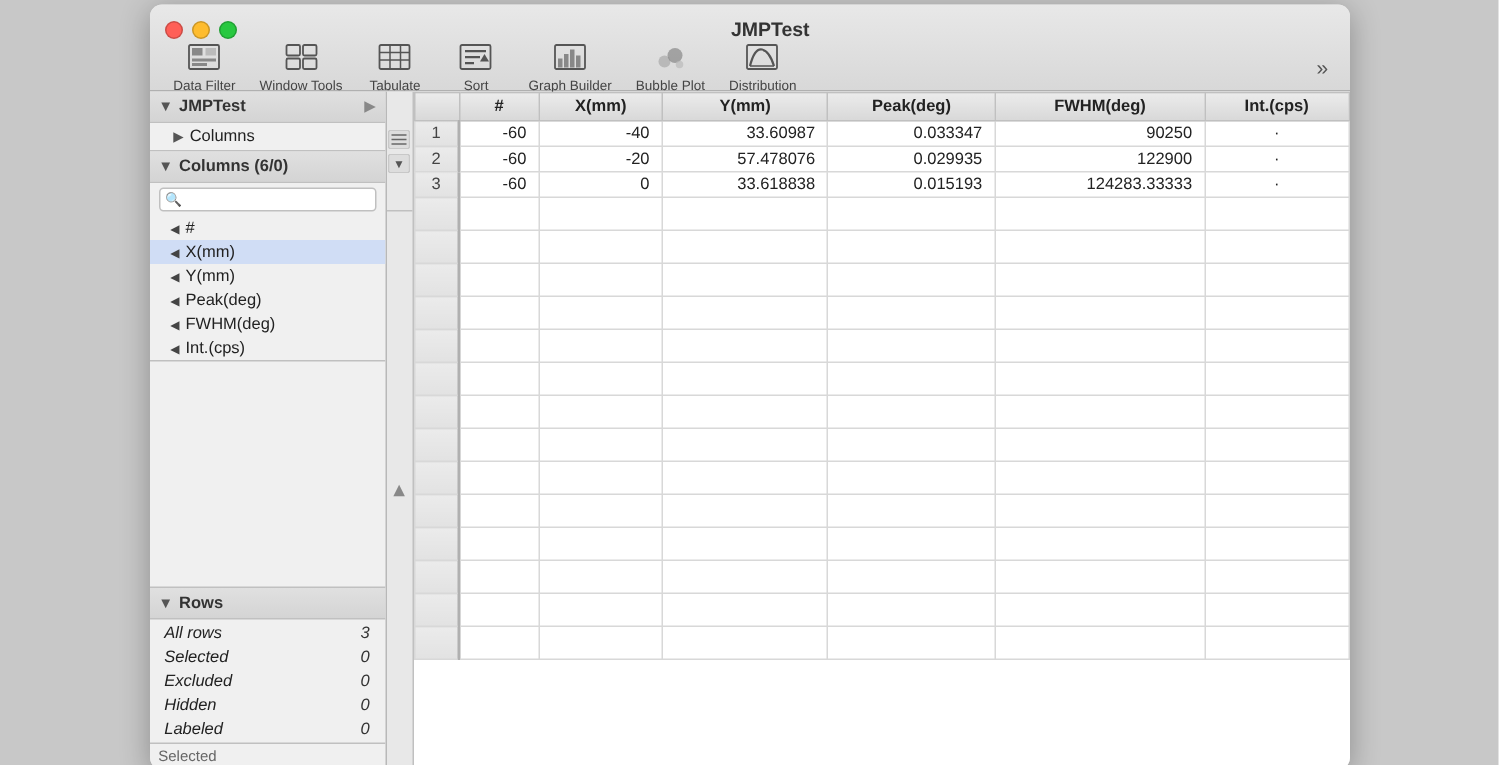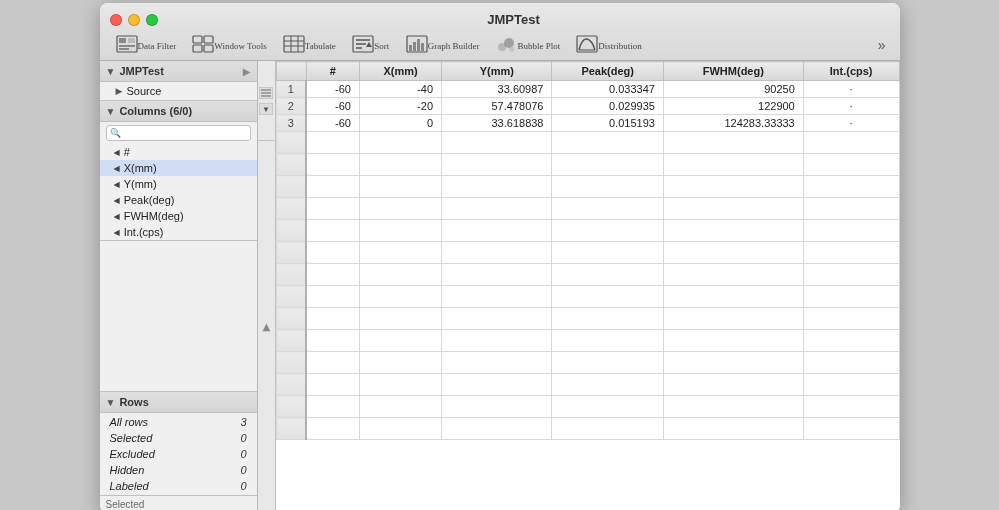--- a/index.html
+++ b/index.html
@@ -62,27 +62,27 @@
     }
     .toolbar {
       display: flex;
       align-items: center;
       padding: 2px 10px 4px 10px;
       gap: 4px;
       height: 28px;
     }
     .toolbar-item {
       display: flex;
+      flex-direction: column;
       align-items: center;
       justify-content: center;
       padding: 2px 6px;
       cursor: pointer;
       border-radius: 4px;
       min-width: 50px;
-      font-family: Liberation Serif, serif;
     }
     .toolbar-icon {
       font-size: 16px;
       line-height: 1;
       color: #444;
     }
     .toolbar-label {
       font-size: 9px;
       color: #444;
       margin-top: 1px;
@@ -401,21 +401,21 @@
     <div class="sidebar">
 
       <div class="sidebar-section">
         <div class="sidebar-section-header">
           <span class="arrow">▼</span>
           <span class="label">JMPTest</span>
           <span class="chevron">▶</span>
         </div>
         <div class="sidebar-item">
           <span class="item-arrow">▶</span>
-          <span class="item-label">Source</span>
+          <span class="item-label">Columns</span>
         </div>
       </div>
 
       <div class="sidebar-section columns-section">
         <div class="sidebar-section-header columns-header">
           <span class="arrow">▼</span>
           <span class="label">Columns (6/0)</span>
         </div>
         <div class="search-box">
           <span style="font-size:9px;color:#aaa;">🔍</span>

